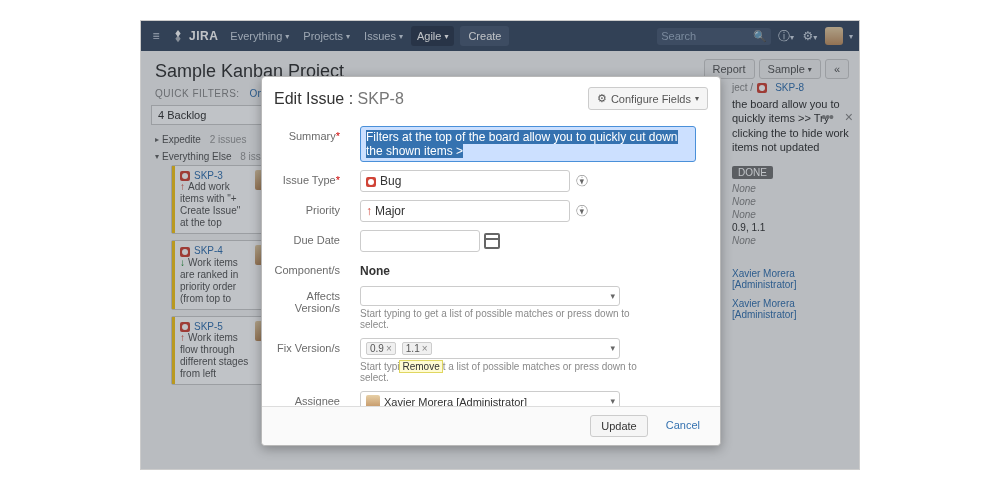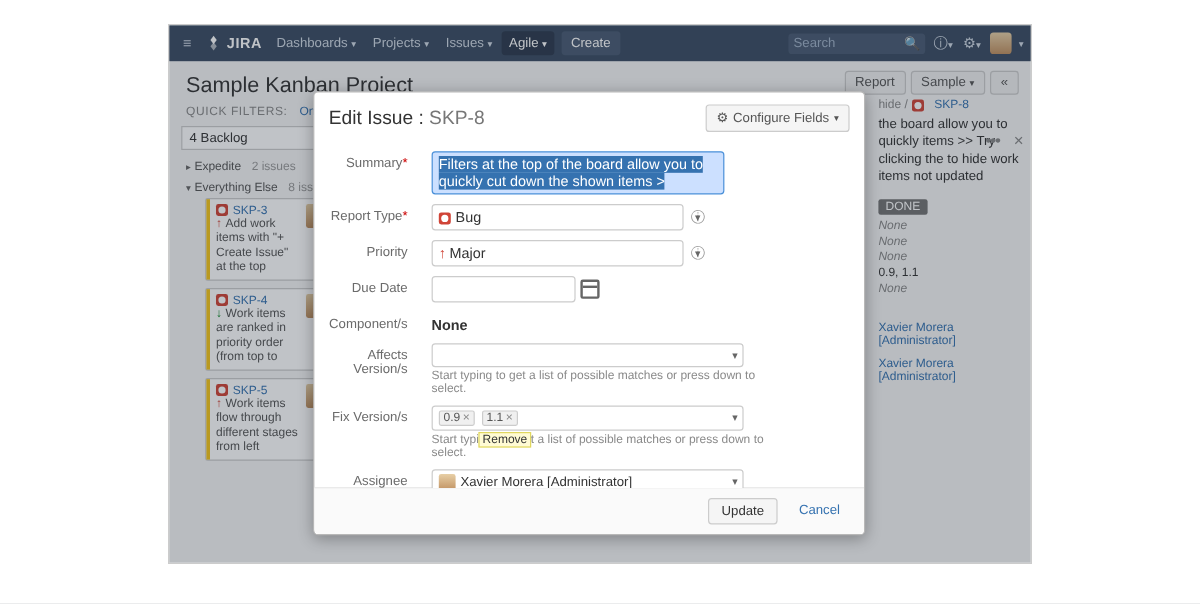--- a/index.html
+++ b/index.html
@@ -65,21 +65,21 @@
   .conf-btn .caret { font-size: 8px; }
   .modal-body { flex: 1; overflow-y: auto; padding: 6px 10px 6px 6px; }
   .modal-body::-webkit-scrollbar { width: 8px; }
   .modal-body::-webkit-scrollbar-thumb { background: #c6c6c6; border-radius: 4px; }
   .form-row { display: flex; margin-bottom: 8px; align-items: flex-start; }
   .form-label { width: 92px; text-align: right; padding-right: 20px; padding-top: 4px; font-size: 11px; color: #6b6b6b; }
   .form-label .req { color: #c00; }
   .form-ctrl { flex: 1; max-width: 300px; }
   .form-hint { font-size: 10px; color: #8a8a8a; margin-top: 2px; }
   .input, .select { width: 260px; border: 1px solid #ccc; border-radius: 3px; padding: 3px 5px; font-size: 12px; background: #fff; color: #333; }
-  .input.summary { width: 244px; background: #cce0ff; border: 1px solid #4a90d9; }
+  .input.summary { width: 336px; background: #cce0ff; border: 1px solid #4a90d9; }
   .input.summary span { background: #3572b0; color: #fff; }
   .select-wrap { position: relative; display: inline-flex; align-items: center; gap: 6px; }
   .select-wrap .dd { position: absolute; right: 4px; top: 0; bottom: 0; display: flex; align-items: center; color: #666; font-size: 9px; pointer-events: none; }
   .select { padding-right: 18px; width: 210px; }
   .select-wrap .help { color: #999; font-size: 12px; cursor: pointer; }
   .prio-up { color: #d04437; font-weight: bold; margin-right: 3px; }
   .date-wrap { display: flex; align-items: center; gap: 4px; }
   .date-wrap .input { width: 120px; }
   .cal-icon { width: 16px; height: 16px; border: 2px solid #666; border-radius: 2px; position: relative; cursor: pointer; }
   .cal-icon::before { content: ""; position: absolute; left: 0; right: 0; top: 3px; height: 2px; background: #666; }
@@ -114,21 +114,21 @@
     <div class="ham">≡</div>
     <div class="brand">
       <svg viewBox="0 0 16 16">
           <path fill="#fff" d="M8 1l3 4-3 4-3-4z"></path>
           <path fill="#fff" d="M8 7l3 4-3 4-3-4z" opacity=".6"></path>
         </svg>
       <span>JIRA</span>
     </div>
     <div class="menu">
       <div class="mi">
-          <span>Dashboards</span>
+          <span>Everything</span>
           <span class="caret">▾</span>
         </div>
       <div class="mi">
           <span>Projects</span>
           <span class="caret">▾</span>
         </div>
       <div class="mi">
           <span>Issues</span>
           <span class="caret">▾</span>
         </div>
@@ -198,21 +198,21 @@
           </div>
           <div class="ava"></div>
         </div>
       </div>
     </div>
     <div class="col-right"></div>
   </div>
 
   <div class="right-panel">
     <div class="crumb">
-      <span>hide /</span>
+      <span>ject /</span>
       <span class="bug-sq"></span>
       <a>SKP-8</a>
     </div>
     <div class="desc2">the board allow you to quickly items &gt;&gt; Try clicking the to hide work items not updated</div>
     <div class="status-pill">DONE</div>
     <div class="val">None</div>
     <div class="val">None</div>
     <div class="val">None</div>
     <div class="nval">0.9, 1.1</div>
     <div class="val">None</div>
@@ -238,21 +238,21 @@
     <div class="modal-body">
 
       <div class="form-row">
         <div class="form-label"><span>Summary</span><span class="req">*</span></div>
         <div class="form-ctrl">
           <div class="input summary"><span>Filters at the top of the board allow you to quickly cut down the shown items &gt;</span></div>
         </div>
       </div>
 
       <div class="form-row">
-        <div class="form-label"><span>Report Type</span><span class="req">*</span></div>
+        <div class="form-label"><span>Issue Type</span><span class="req">*</span></div>
         <div class="form-ctrl">
           <div class="select-wrap">
             <div class="select"><span class="bug-sq"></span><span>Bug</span><span class="dd">▾</span></div>
             <span class="help">ⓘ</span>
           </div>
         </div>
       </div>
 
       <div class="form-row">
         <div class="form-label">Priority</div>

